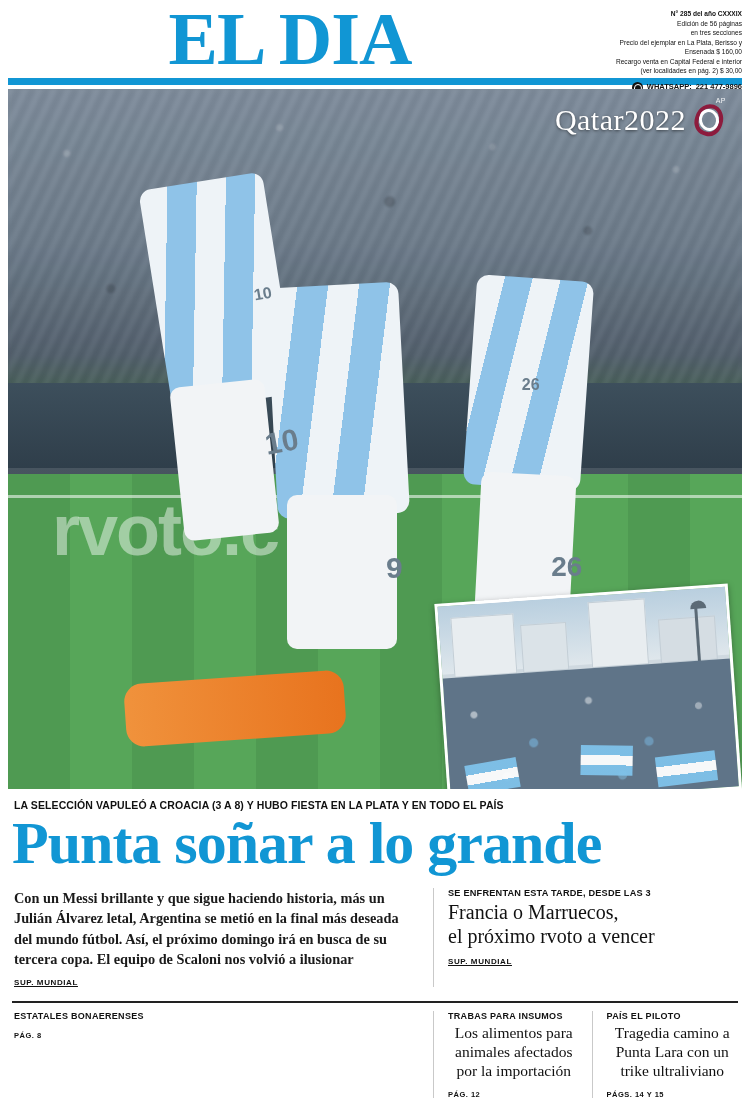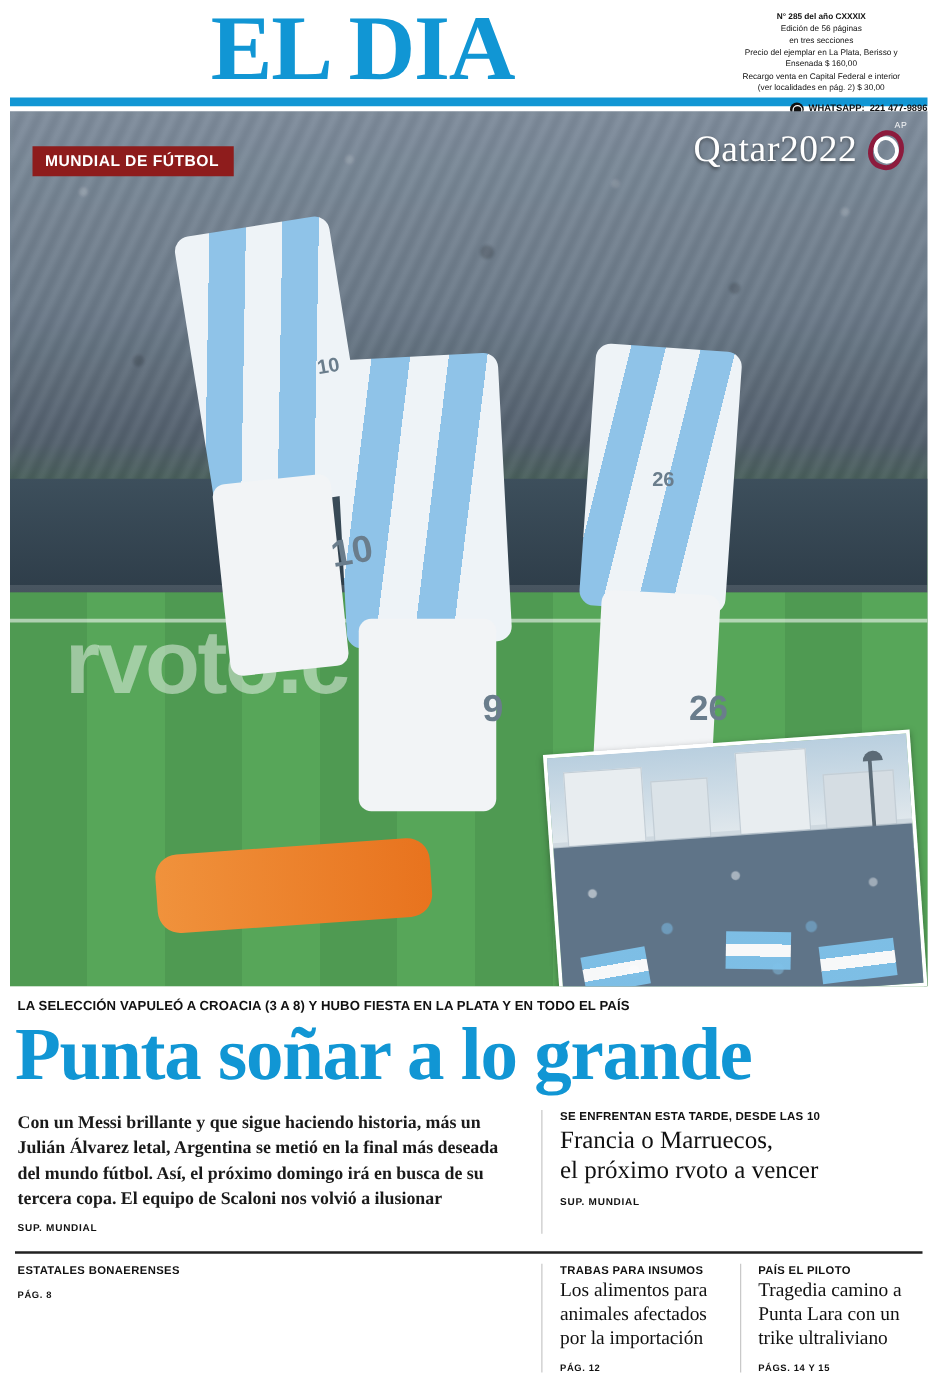--- a/index.html
+++ b/index.html
@@ -47,21 +47,21 @@
     color: #1196d4;
     -webkit-text-stroke: 0px;
     position: relative;
     top: -2px;
   }
   .mast-right {
     width: 170px;
     font-size: 6.6px;
     line-height: 1.45;
     color: #111;
-    text-align: center;
+    text-align: right;
     padding-top: 5px;
   }
   .mast-right .line-b { font-weight: bold; }
   .wa {
     margin-top: 6px;
     display: flex;
     align-items: center;
     justify-content: flex-end;
     gap: 4px;
     font-size: 7.5px;
@@ -316,20 +316,21 @@
     line-height: 1.42;
     color: #1a1a1a;
     font-weight: bold;
   }
   .sup {
     margin-top: 9px;
     font-size: 8px;
     font-weight: bold;
     letter-spacing: .6px;
     color: #111;
+    text-decoration: underline;
   }
   .lead-right {
     flex: 1;
     padding-left: 14px;
   }
   .kicker-sm {
     font-size: 9.2px;
     font-weight: bold;
     letter-spacing: .2px;
     color: #111;
@@ -369,20 +370,21 @@
     padding-left: 14px;
   }
   .b-col.mid { border-right: 1px solid #c9c9c9; padding-right: 12px; }
   .b-col h3 {
     margin: 3px 0 0 0;
     font-family: "Liberation Serif", serif;
     font-size: 15.5px;
     line-height: 1.2;
     font-weight: normal;
     color: #111;
+    text-align: center;
   }
   .pag {
     font-size: 7.5px;
     font-weight: bold;
     letter-spacing: .5px;
     color: #111;
     margin-top: 10px;
   }
   .kick-b {
     font-size: 9px;
@@ -432,21 +434,20 @@
     <div class="sh s2"></div>
     <div class="sh s3"></div>
     <div class="kp"></div>
 
     <div class="num n10a">10</div>
     <div class="num n10b">10</div>
     <div class="num n9">9</div>
     <div class="num n26a">26</div>
     <div class="num n26b">26</div>
 
-    <div class="badge-mundial">MUNDIAL DE FÚTBOL</div>
 
     <div class="ap-credit">AP</div>
     <div class="qatar-logo">
       <div class="qatar-txt">Qatar2022</div>
       <div class="qatar-mark">
         <div class="loop"></div>
         <div class="loop2"></div>
       </div>
     </div>
 
@@ -467,21 +468,21 @@
 
   <div class="lead-kicker">LA SELECCIÓN VAPULEÓ A CROACIA (3 A 8) Y HUBO FIESTA EN LA PLATA Y EN TODO EL PAÍS</div>
   <div class="headline">Punta soñar a lo grande</div>
 
   <div class="lead-cols">
     <div class="lead-left">
       <p>Con un Messi brillante y que sigue haciendo historia, más un Julián Álvarez letal, Argentina se metió en la final más deseada del mundo fútbol. Así, el próximo domingo irá en busca de su tercera copa. El equipo de Scaloni nos volvió a ilusionar</p>
       <div class="sup">SUP. MUNDIAL</div>
     </div>
     <div class="lead-right">
-      <div class="kicker-sm">SE ENFRENTAN ESTA TARDE, DESDE LAS 10</div>
+      <div class="kicker-sm">SE ENFRENTAN ESTA TARDE, DESDE LAS 3</div>
       <div class="sub-head">Francia o Marruecos,</div>
       <div class="sub-head">el próximo rvoto a vencer</div>
       <div class="sup">SUP. MUNDIAL</div>
     </div>
   </div>
 
   <div class="bot-rule"></div>
   <div class="bottom">
     <div class="b-main">
       <div class="kick-b">ESTATALES BONAERENSES</div>

